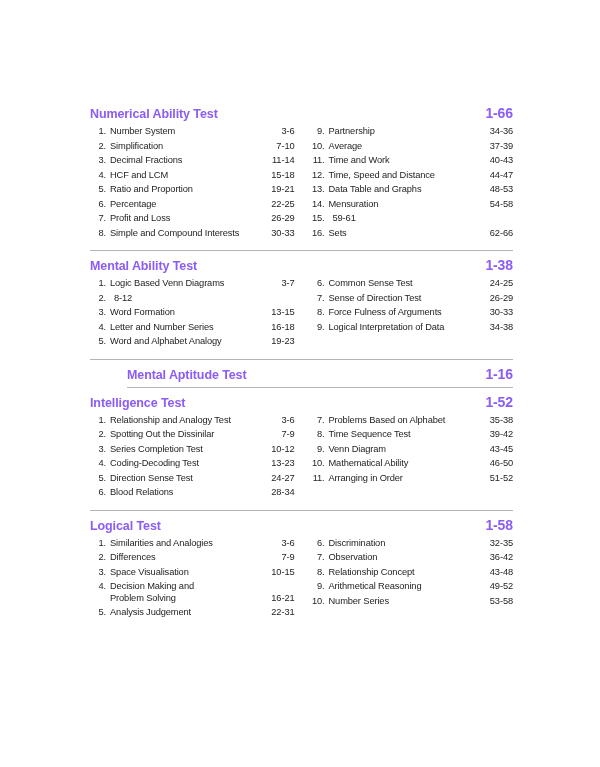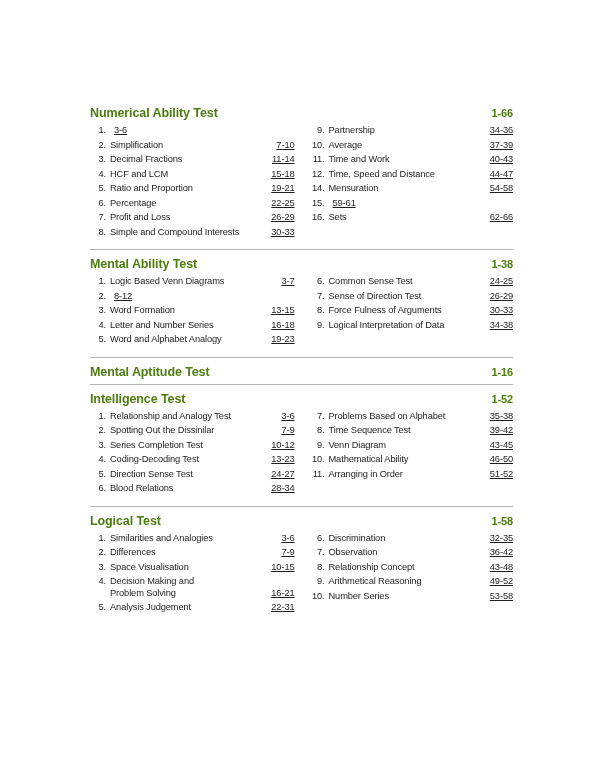--- a/index.html
+++ b/index.html
@@ -29,30 +29,30 @@
   .section:first-child { padding-top: 0; }
   .section:last-child { border-bottom: none; }
   .section-header {
     display: flex;
     justify-content: space-between;
     align-items: baseline;
     font-weight: 700;
     font-size: 12.5px;
     line-height: 14px;
     letter-spacing: -0.1px;
-    color: #4d7c0f;
+    color: #8b5cf6;
     margin-bottom: 5px;
   }
   .section-header .range {
-    font-size: 11px;
+    font-size: 14px;
     white-space: nowrap;
     padding-left: 8px;
   }
   .section.no-items .section-header { margin-bottom: 0; }
-  .section.no-items { padding-bottom: 5px; }
+  .section.no-items { padding-bottom: 5px; margin-left: 37px; }
   .columns {
     display: flex;
     gap: 14px;
   }
   .col {
     flex: 1 1 0;
     min-width: 0;
   }
   .item {
     display: flex;
@@ -71,37 +71,37 @@
   }
   .item .title {
     flex: 1 1 auto;
     white-space: pre;
   }
   .item .pages {
     flex: none;
     align-self: flex-end;
     padding-left: 4px;
     white-space: nowrap;
-    text-decoration: underline;
   }
 </style>
 </head>
 <body>
 
 <div class="page">
   <div class="toc">
       <div class="section">
     <div class="section-header">
       <span class="stitle">Numerical Ability Test</span>
       <span class="range">1-66</span>
     </div>
     <div class="columns">
       <div class="col">
             <div class="item">
     <span class="num">1.</span>
+    <span class="title">Number System</span>
     <span class="pages">3-6</span>
   </div>
             <div class="item">
     <span class="num">2.</span>
     <span class="title">Simplification</span>
     <span class="pages">7-10</span>
   </div>
             <div class="item">
     <span class="num">3.</span>
     <span class="title">Decimal Fractions</span>
@@ -146,20 +146,25 @@
   </div>
             <div class="item">
     <span class="num">11.</span>
     <span class="title">Time and Work</span>
     <span class="pages">40-43</span>
   </div>
             <div class="item">
     <span class="num">12.</span>
     <span class="title">Time, Speed and Distance</span>
     <span class="pages">44-47</span>
+  </div>
+            <div class="item">
+    <span class="num">13.</span>
+    <span class="title">Data Table and Graphs</span>
+    <span class="pages">48-53</span>
   </div>
             <div class="item">
     <span class="num">14.</span>
     <span class="title">Mensuration</span>
     <span class="pages">54-58</span>
   </div>
             <div class="item">
     <span class="num">15.</span>
     <span class="pages">59-61</span>
   </div>

